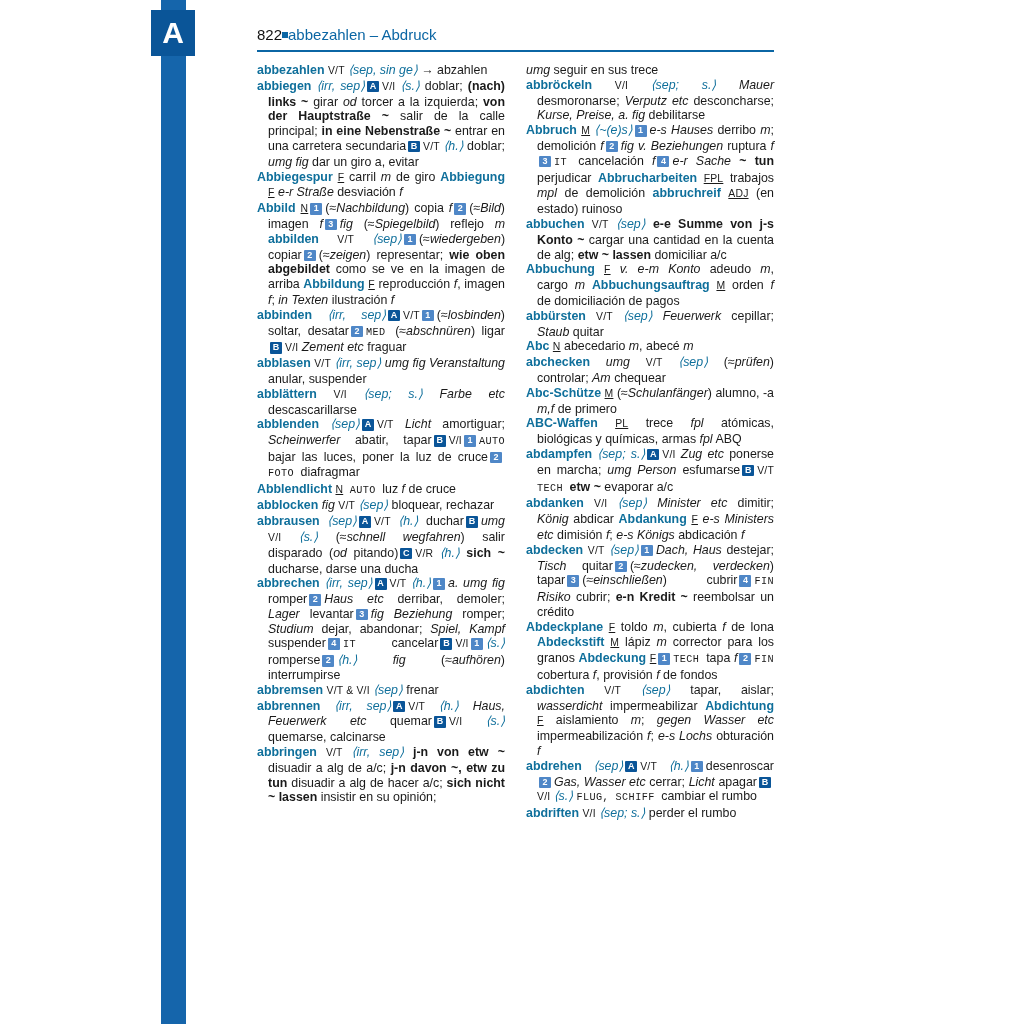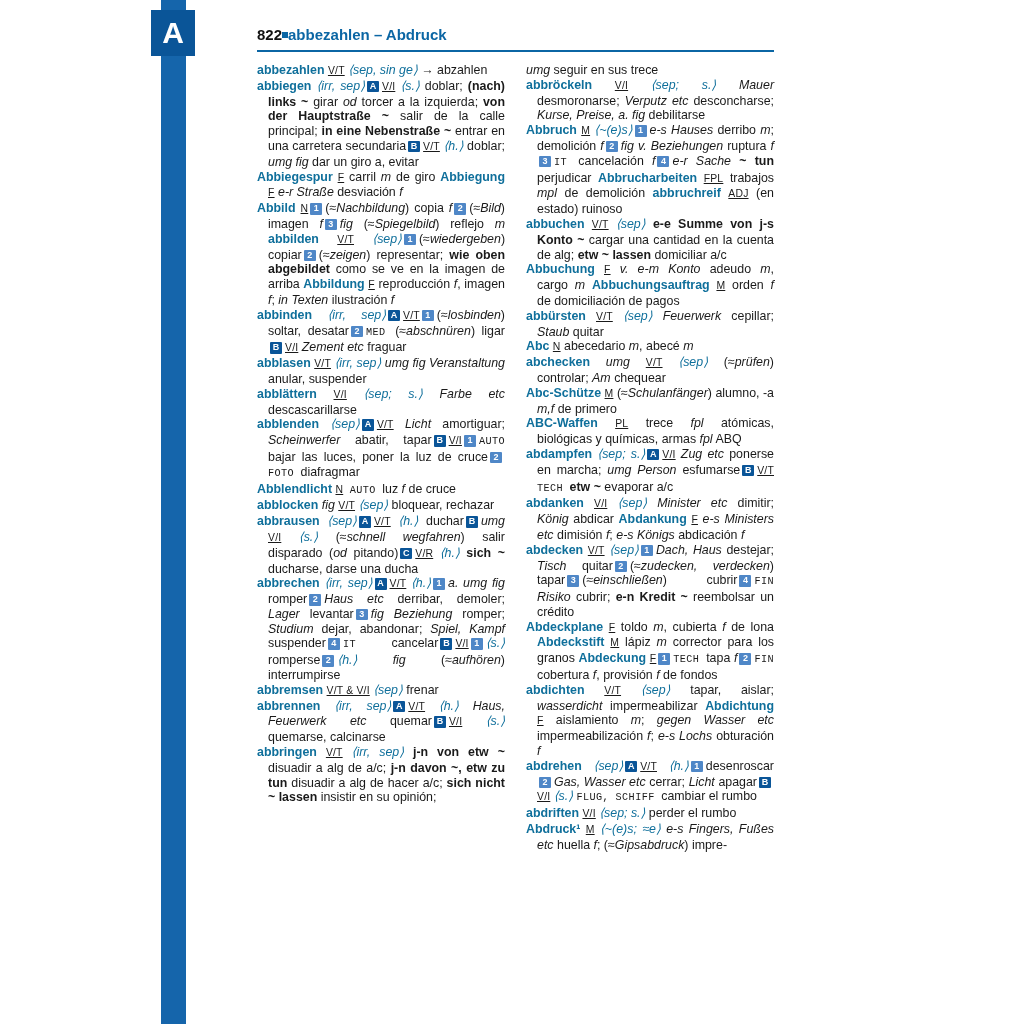--- a/index.html
+++ b/index.html
@@ -20,32 +20,32 @@
     position:absolute;left:161px;top:0;width:25px;height:1024px;
     background:var(--c-sidebar);
   }
   .letter-box{
     position:absolute;left:151px;top:10px;width:44px;height:46px;
     background:var(--c-letterbox);color:#fff;
     display:flex;align-items:center;justify-content:center;
     font-size:30px;font-weight:bold;
   }
   .content{position:absolute;left:257px;top:26px;width:517px;}
-  .page-header{display:flex;align-items:center;font-size:15px;font-weight:bold;}
+  .page-header{display:flex;align-items:center;font-size:15px;font-weight:normal;}
   .page-number{color:#111;}
   .bullet-square{width:6px;height:6px;background:var(--c-header);flex:0 0 auto;}
   .header-range{color:var(--c-header);text-align:center;}
   .header-rule{height:2px;background:var(--c-header);margin-top:7px;}
   .columns{display:flex;gap:21px;margin-top:11px;}
   .col{width:248px;font-size:12.4px;line-height:14.8px;text-align:justify;}
   .entry{margin:0;padding-left:11px;text-indent:-11px;}
   .run-hw{color:var(--c-headword);font-weight:bold;}
   .run-b{font-weight:bold;}
   .run-i{font-style:italic;}
-  .run-g{text-decoration:underline;font-size:10.4px;letter-spacing:.2px;}
+  .run-g{font-size:10.4px;letter-spacing:.2px;}
   .run-pos{text-decoration:underline;font-size:10.4px;letter-spacing:.2px;}
   .run-a{color:var(--c-headword);font-style:italic;}
   .run-sc{font-size:10.2px;letter-spacing:.4px;font-family:Liberation Mono, monospace;}
   .box{
     display:inline-block;text-indent:0;min-width:12px;height:11.5px;line-height:11.5px;
     padding:0 1px;text-align:center;color:#fff;font-weight:bold;font-size:9px;
     margin:0 3px 0 2px;vertical-align:1px;border-radius:1px;
   }
   .box-letter{background:var(--c-letterbox);}
   .box-num{background:var(--c-numbox);}
@@ -96,17 +96,16 @@
           <p class="entry"><span class="run-hw">abchecken </span><span class="run-i">umg </span><span class="run-g">V/T</span><span class="run-a"> ⟨sep⟩ </span><span class="run-p">(≈</span><span class="run-i">prüfen</span><span class="run-p">) controlar; </span><span class="run-i">Am </span><span class="run-p">chequear</span></p>
           <p class="entry"><span class="run-hw">Abc-Schütze </span><span class="run-pos">M</span><span class="run-p"> (≈</span><span class="run-i">Schulanfänger</span><span class="run-p">) alumno, -a </span><span class="run-i">m,f</span><span class="run-p"> de primero</span></p>
           <p class="entry"><span class="run-hw">ABC-Waffen </span><span class="run-pos">PL</span><span class="run-p"> trece </span><span class="run-i">fpl</span><span class="run-p"> atómicas, biológicas y químicas, armas </span><span class="run-i">fpl</span><span class="run-p"> ABQ</span></p>
           <p class="entry"><span class="run-hw">abdampfen </span><span class="run-a">⟨sep; s.⟩</span><span class="box box-letter">A</span><span class="run-g">V/I</span><span class="run-i"> Zug etc </span><span class="run-p">ponerse en marcha; </span><span class="run-i">umg Person </span><span class="run-p">esfumarse</span><span class="box box-letter">B</span><span class="run-g">V/T</span><span class="run-sc"> TECH </span><span class="run-b">etw ~ </span><span class="run-p">evaporar a/c</span></p>
           <p class="entry"><span class="run-hw">abdanken </span><span class="run-g">V/I</span><span class="run-a"> ⟨sep⟩ </span><span class="run-i">Minister etc </span><span class="run-p">dimitir; </span><span class="run-i">König </span><span class="run-p">abdicar </span><span class="run-hw">Abdankung </span><span class="run-pos">F</span><span class="run-i"> e-s Ministers etc </span><span class="run-p">dimisión </span><span class="run-i">f</span><span class="run-p">; </span><span class="run-i">e-s Königs </span><span class="run-p">abdicación </span><span class="run-i">f</span></p>
           <p class="entry"><span class="run-hw">abdecken </span><span class="run-g">V/T</span><span class="run-a"> ⟨sep⟩</span><span class="box box-num">1</span><span class="run-i">Dach, Haus </span><span class="run-p">destejar; </span><span class="run-i">Tisch </span><span class="run-p">quitar</span><span class="box box-num">2</span><span class="run-p">(≈</span><span class="run-i">zudecken, verdecken</span><span class="run-p">) tapar</span><span class="box box-num">3</span><span class="run-p">(≈</span><span class="run-i">einschließen</span><span class="run-p">) cubrir</span><span class="box box-num">4</span><span class="run-sc">FIN </span><span class="run-i">Risiko </span><span class="run-p">cubrir; </span><span class="run-b">e-n Kredit ~ </span><span class="run-p">reembolsar un crédito</span></p>
           <p class="entry"><span class="run-hw">Abdeckplane </span><span class="run-pos">F</span><span class="run-p"> toldo </span><span class="run-i">m</span><span class="run-p">, cubierta </span><span class="run-i">f</span><span class="run-p"> de lona </span><span class="run-hw">Abdeckstift </span><span class="run-pos">M</span><span class="run-p"> lápiz </span><span class="run-i">m</span><span class="run-p"> corrector para los granos </span><span class="run-hw">Abdeckung </span><span class="run-pos">F</span><span class="box box-num">1</span><span class="run-sc">TECH </span><span class="run-p">tapa </span><span class="run-i">f</span><span class="box box-num">2</span><span class="run-sc">FIN </span><span class="run-p">cobertura </span><span class="run-i">f</span><span class="run-p">, provisión </span><span class="run-i">f</span><span class="run-p"> de fondos</span></p>
           <p class="entry"><span class="run-hw">abdichten </span><span class="run-g">V/T</span><span class="run-a"> ⟨sep⟩ </span><span class="run-p">tapar, aislar; </span><span class="run-i">wasserdicht </span><span class="run-p">impermeabilizar </span><span class="run-hw">Abdichtung </span><span class="run-pos">F</span><span class="run-p"> aislamiento </span><span class="run-i">m</span><span class="run-p">; </span><span class="run-i">gegen Wasser etc </span><span class="run-p">impermeabilización </span><span class="run-i">f</span><span class="run-p">; </span><span class="run-i">e-s Lochs </span><span class="run-p">obturación </span><span class="run-i">f</span></p>
           <p class="entry"><span class="run-hw">abdrehen </span><span class="run-a">⟨sep⟩</span><span class="box box-letter">A</span><span class="run-g">V/T</span><span class="run-a"> ⟨h.⟩</span><span class="box box-num">1</span><span class="run-p">desenroscar</span><span class="box box-num">2</span><span class="run-i">Gas, Wasser etc </span><span class="run-p">cerrar; </span><span class="run-i">Licht </span><span class="run-p">apagar</span><span class="box box-letter">B</span><span class="run-g">V/I</span><span class="run-a"> ⟨s.⟩ </span><span class="run-sc">FLUG, SCHIFF </span><span class="run-p">cambiar el rumbo</span></p>
           <p class="entry"><span class="run-hw">abdriften </span><span class="run-g">V/I</span><span class="run-a"> ⟨sep; s.⟩ </span><span class="run-p">perder el rumbo</span></p>
-          <p class="entry"><span class="run-hw">Abdruck¹ </span><span class="run-pos">M</span><span class="run-a"> ⟨~(e)s; ≈e⟩ </span><span class="run-i">e-s Fingers, Fußes etc </span><span class="run-p">huella </span><span class="run-i">f</span><span class="run-p">; (≈</span><span class="run-i">Gipsabdruck</span><span class="run-p">) impre-</span></p>
         </div>
     </div>
   </div>
 </div>
 
 </body></html>

